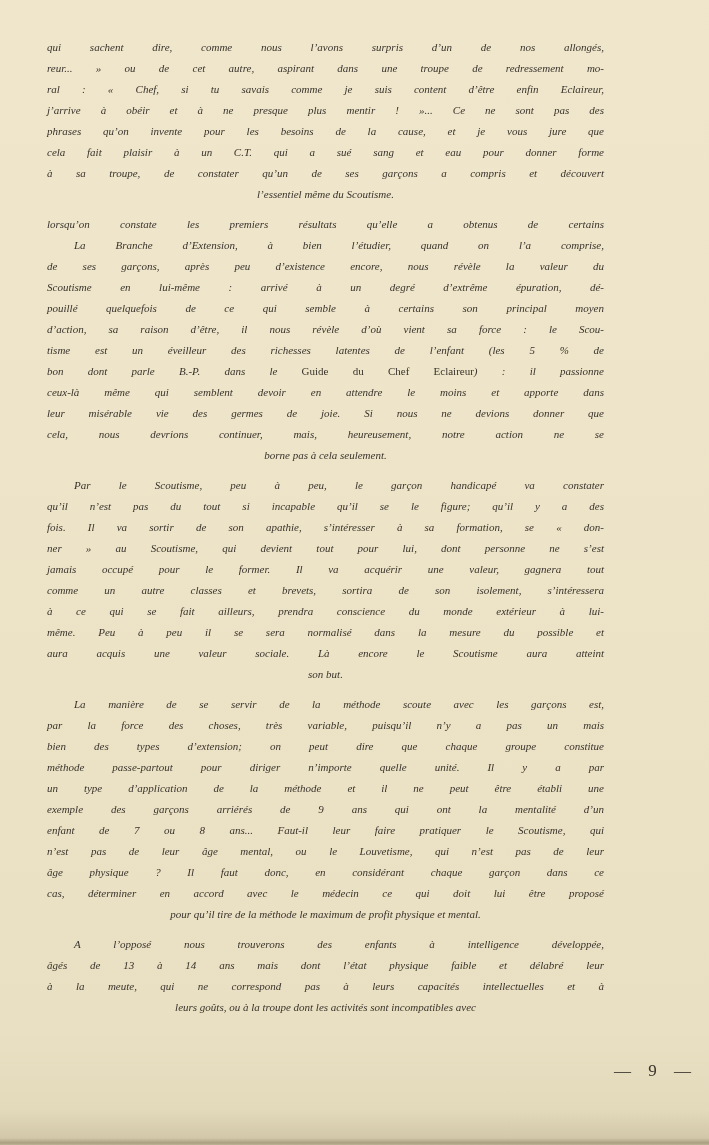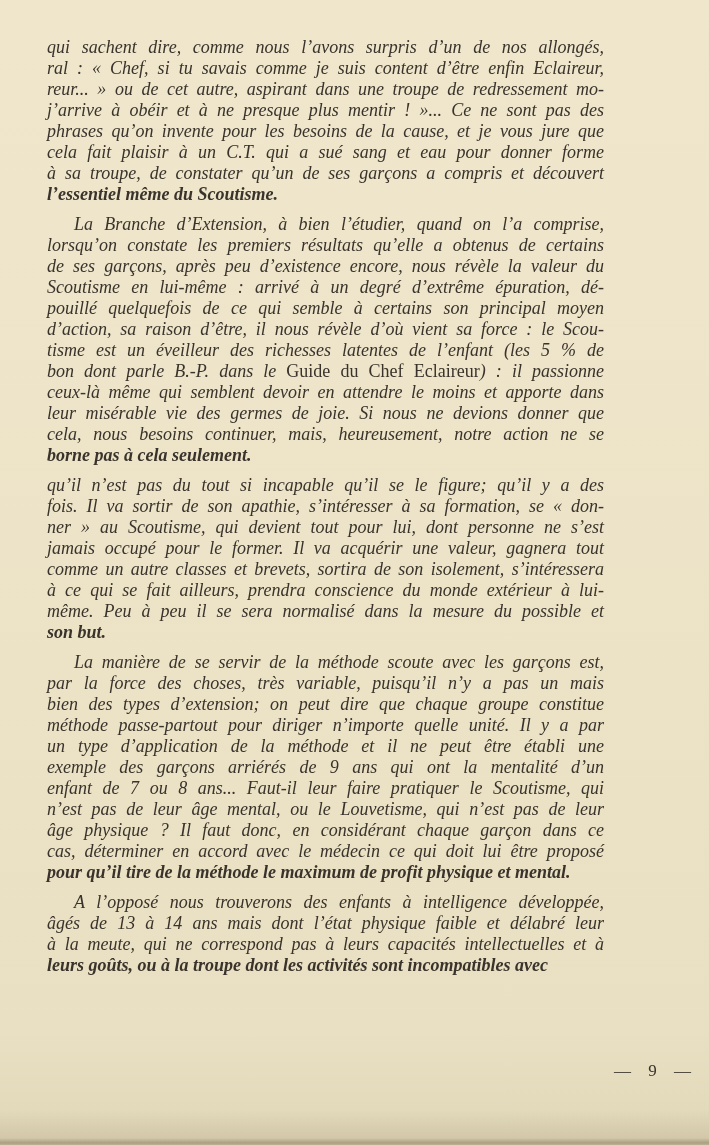--- a/index.html
+++ b/index.html
@@ -18,39 +18,38 @@
     position: absolute;
     inset: 0;
     background: linear-gradient(180deg, #efe6cc 0%, #ece3c7 60%, #e9dfc2 90%, #e3d9bb 97%, #dcd2b4 100%);
   }
   .text-block {
     position: absolute;
     left: 47px;
     top: 37px;
     width: 557px;
     font-style: italic;
-    font-size: 18px;
+    font-size: 11px;
     line-height: 21px;
     color: #3a332b;
     text-rendering: optimizeLegibility;
   }
   .paragraph {
     margin: 0 0 9px 0;
   }
   .line {
     text-align: justify;
     text-align-last: justify;
     -moz-text-align-last: justify;
     white-space: normal;
   }
   .line.last {
     text-align-last: auto;
     -moz-text-align-last: auto;
-    text-align: left;
-    font-weight: bold;
+    text-align: center;
   }
   .line.indent {
     text-indent: 27px;
   }
   .roman {
     font-style: normal;
   }
   .page-number {
     position: absolute;
     top: 1061px;
@@ -80,50 +79,52 @@
     background: linear-gradient(180deg, #d2c8aa 0%, #ab9f80 70%, #bdb396 100%);
   }
 </style>
 </head>
 <body style="background: rgb(236, 227, 199);">
 
 <div class="page">
   <div class="text-block" id="text-block" style="color: rgb(58, 51, 43);">
       <div class="paragraph">
         <div class="line">qui sachent dire, comme nous l’avons surpris d’un de nos allongés,</div>
+        <div class="line">reur... » ou de cet autre, aspirant dans une troupe de redressement mo-</div>
         <div class="line">ral : « Chef, si tu savais comme je suis content d’être enfin Eclaireur,</div>
-        <div class="line">reur... » ou de cet autre, aspirant dans une troupe de redressement mo-</div>
         <div class="line">j’arrive à obéir et à ne presque plus mentir ! »... Ce ne sont pas des</div>
         <div class="line">phrases qu’on invente pour les besoins de la cause, et je vous jure que</div>
         <div class="line">cela fait plaisir à un C.T. qui a sué sang et eau pour donner forme</div>
         <div class="line">à sa troupe, de constater qu’un de ses garçons a compris et découvert</div>
         <div class="line last">l’essentiel même du Scoutisme.</div>
       </div>
       <div class="paragraph">
+        <div class="line">lorsqu’on constate les premiers résultats qu’elle a obtenus de certains</div>
         <div class="line indent">La Branche d’Extension, à bien l’étudier, quand on l’a comprise,</div>
-        <div class="line">lorsqu’on constate les premiers résultats qu’elle a obtenus de certains</div>
         <div class="line">de ses garçons, après peu d’existence encore, nous révèle la valeur du</div>
         <div class="line">Scoutisme en lui-même : arrivé à un degré d’extrême épuration, dé-</div>
         <div class="line">pouillé quelquefois de ce qui semble à certains son principal moyen</div>
         <div class="line">d’action, sa raison d’être, il nous révèle d’où vient sa force : le Scou-</div>
         <div class="line">tisme est un éveilleur des richesses latentes de l’enfant (les 5 % de</div>
         <div class="line"><span class="italic-seg">bon dont parle B.-P. dans le </span><span class="roman">Guide du Chef Eclaireur</span><span class="italic-seg">) : il passionne</span></div>
         <div class="line">ceux-là même qui semblent devoir en attendre le moins et apporte dans</div>
         <div class="line">leur misérable vie des germes de joie. Si nous ne devions donner que</div>
-        <div class="line">cela, nous besoins continuer, mais, heureusement, notre action ne se</div>
+        <div class="line">cela, nous devrions continuer, mais, heureusement, notre action ne se</div>
         <div class="line last">borne pas à cela seulement.</div>
       </div>
       <div class="paragraph">
+        <div class="line indent">Par le Scoutisme, peu à peu, le garçon handicapé va constater</div>
         <div class="line">qu’il n’est pas du tout si incapable qu’il se le figure; qu’il y a des</div>
         <div class="line">fois. Il va sortir de son apathie, s’intéresser à sa formation, se « don-</div>
         <div class="line">ner » au Scoutisme, qui devient tout pour lui, dont personne ne s’est</div>
         <div class="line">jamais occupé pour le former. Il va acquérir une valeur, gagnera tout</div>
         <div class="line">comme un autre classes et brevets, sortira de son isolement, s’intéressera</div>
         <div class="line">à ce qui se fait ailleurs, prendra conscience du monde extérieur à lui-</div>
         <div class="line">même. Peu à peu il se sera normalisé dans la mesure du possible et</div>
+        <div class="line">aura acquis une valeur sociale. Là encore le Scoutisme aura atteint</div>
         <div class="line last">son but.</div>
       </div>
       <div class="paragraph">
         <div class="line indent">La manière de se servir de la méthode scoute avec les garçons est,</div>
         <div class="line">par la force des choses, très variable, puisqu’il n’y a pas un mais</div>
         <div class="line">bien des types d’extension; on peut dire que chaque groupe constitue</div>
         <div class="line">méthode passe-partout pour diriger n’importe quelle unité. Il y a par</div>
         <div class="line">un type d’application de la méthode et il ne peut être établi une</div>
         <div class="line">exemple des garçons arriérés de 9 ans qui ont la mentalité d’un</div>
         <div class="line">enfant de 7 ou 8 ans... Faut-il leur faire pratiquer le Scoutisme, qui</div>

